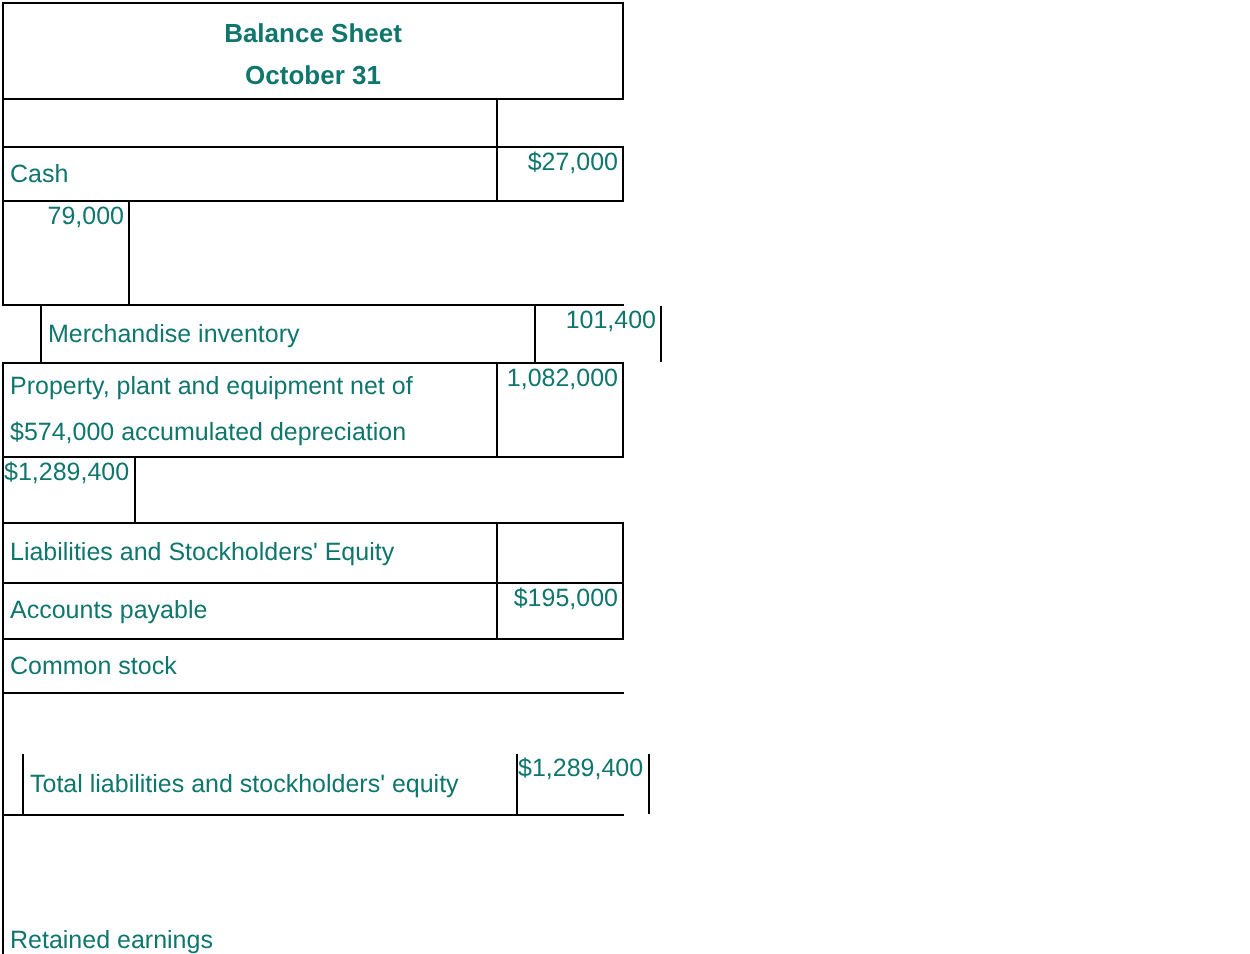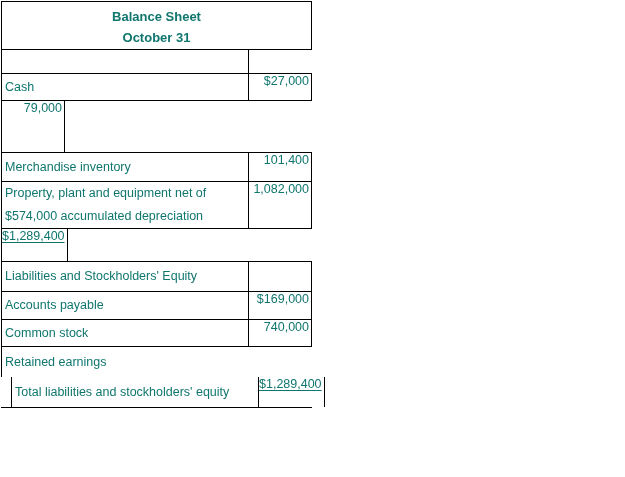--- a/index.html
+++ b/index.html
@@ -34,21 +34,21 @@
     font-weight: bold;
     font-size: 13px;
     line-height: 21px;
   }
   .grid-row {
     box-sizing: border-box;
     display: flex;
     width: 311px;
     border-bottom: 1px solid #000;
   }
-  .grid-row.no-bottom { border-bottom: none; }
+  .grid-row.no-bottom { border-bottom: none; flex-direction: column; }
   .cell-label {
     box-sizing: border-box;
     flex: 0 0 247px;
     border-left: 1px solid #000;
     display: flex;
     align-items: center;
     padding-left: 3px;
     white-space: pre-line;
     line-height: 23px;
   }
@@ -57,29 +57,28 @@
     flex: 0 0 64px;
     border-left: 1px solid #000;
     border-right: 1px solid #000;
     display: flex;
     align-items: flex-start;
     justify-content: flex-end;
     padding-right: 2px;
   }
   .cell-value.no-right { border-right: none; }
   .cell-value.total span {
-    text-decoration: underline;
     text-underline-offset: 2px;
   }
   
   .r0  { height: 24px; }
   .r1  { height: 35px; }
   .r2  { height: 27px; }
   .r3  { height: 52px; }
-  .r4  { height: 29px; }
+  .r4  { height: 29px; padding-left: 19px; }
   .r5  { height: 47px; }
   .r6  { height: 33px; }
   .r7  { height: 30px; }
   .r8  { height: 28px; }
   .r9  { height: 27px; }
   .r10 { height: 30px; }
   .r11 { height: 31px; padding-left: 10px; }
 </style>
 </head>
 <body>
@@ -137,29 +136,26 @@
     <div class="grid-row r7">
       <div class="cell-label">Liabilities and Stockholders' Equity</div>
       <div class="cell-value">
           <span></span>
         </div>
     </div>
 
     <div class="grid-row r8">
       <div class="cell-label">Accounts payable</div>
       <div class="cell-value">
-          <span>$169,000</span>
+          <span>$195,000</span>
         </div>
     </div>
 
     <div class="grid-row r9">
       <div class="cell-label">Common stock</div>
-      <div class="cell-value">
-          <span>740,000</span>
-        </div>
     </div>
 
     <div class="grid-row r10 no-bottom">
       <div class="cell-label">Retained earnings</div>
     </div>
 
     <div class="grid-row r11">
       <div class="cell-label">Total liabilities and stockholders' equity</div>
       <div class="cell-value total">
           <span>$1,289,400</span>

